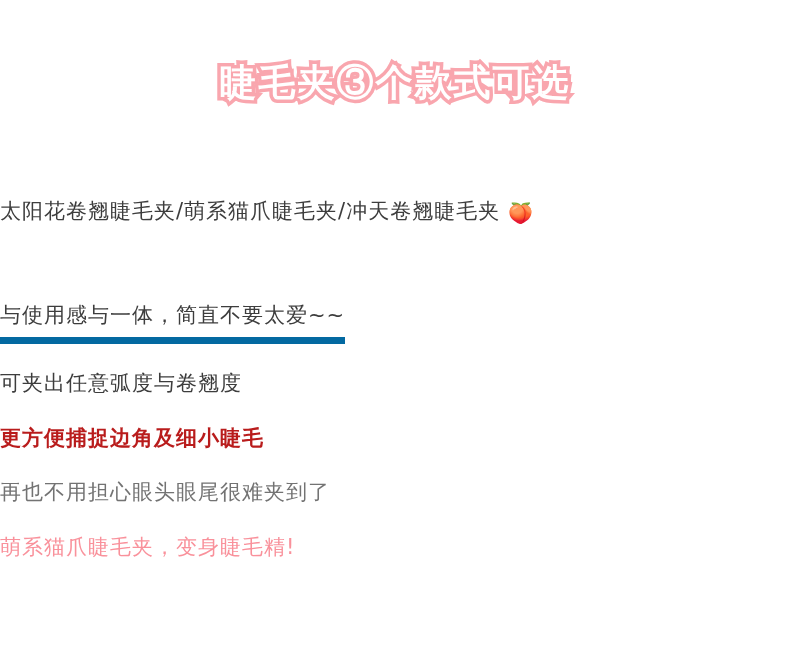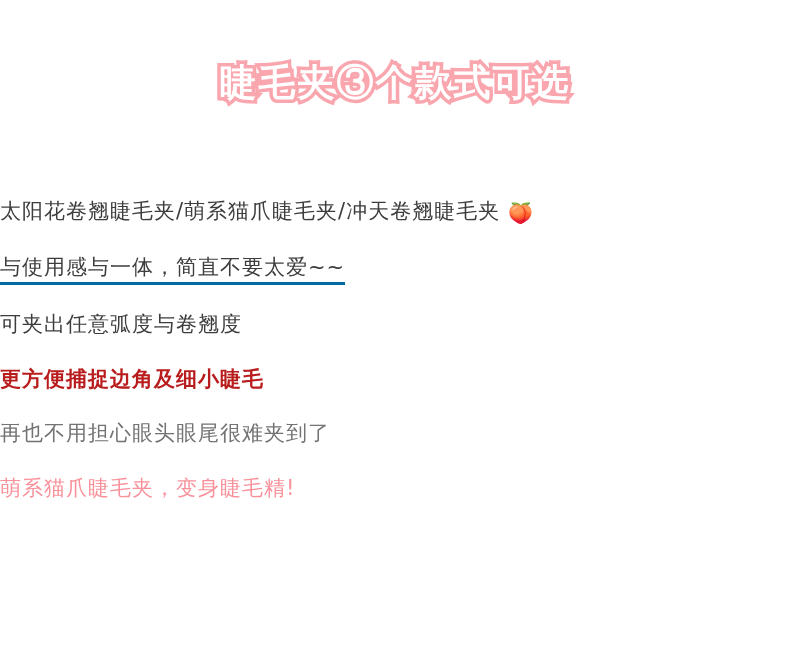--- a/index.html
+++ b/index.html
@@ -76,22 +76,24 @@
     letter-spacing: 1px;
     margin-bottom: 24px;
     white-space: nowrap;
   }
   .line .emoji {
     font-size: 20px;
     margin-left: 8px;
     vertical-align: -2px;
   }
   .line.underlined .text-underline {
-    border-bottom: 3px solid #0369a1;
+    border-bottom: 7px solid #0369a1;
+    padding-bottom: 7px;
     display: inline-block;
+    margin-top: 48px;
   }
   .line.pink-strong {
     color: #b91c1c;
     font-weight: bold;
   }
   .line.pink-soft {
     color: #f9919b;
   }
   .line.gray {
     color: #737373;

